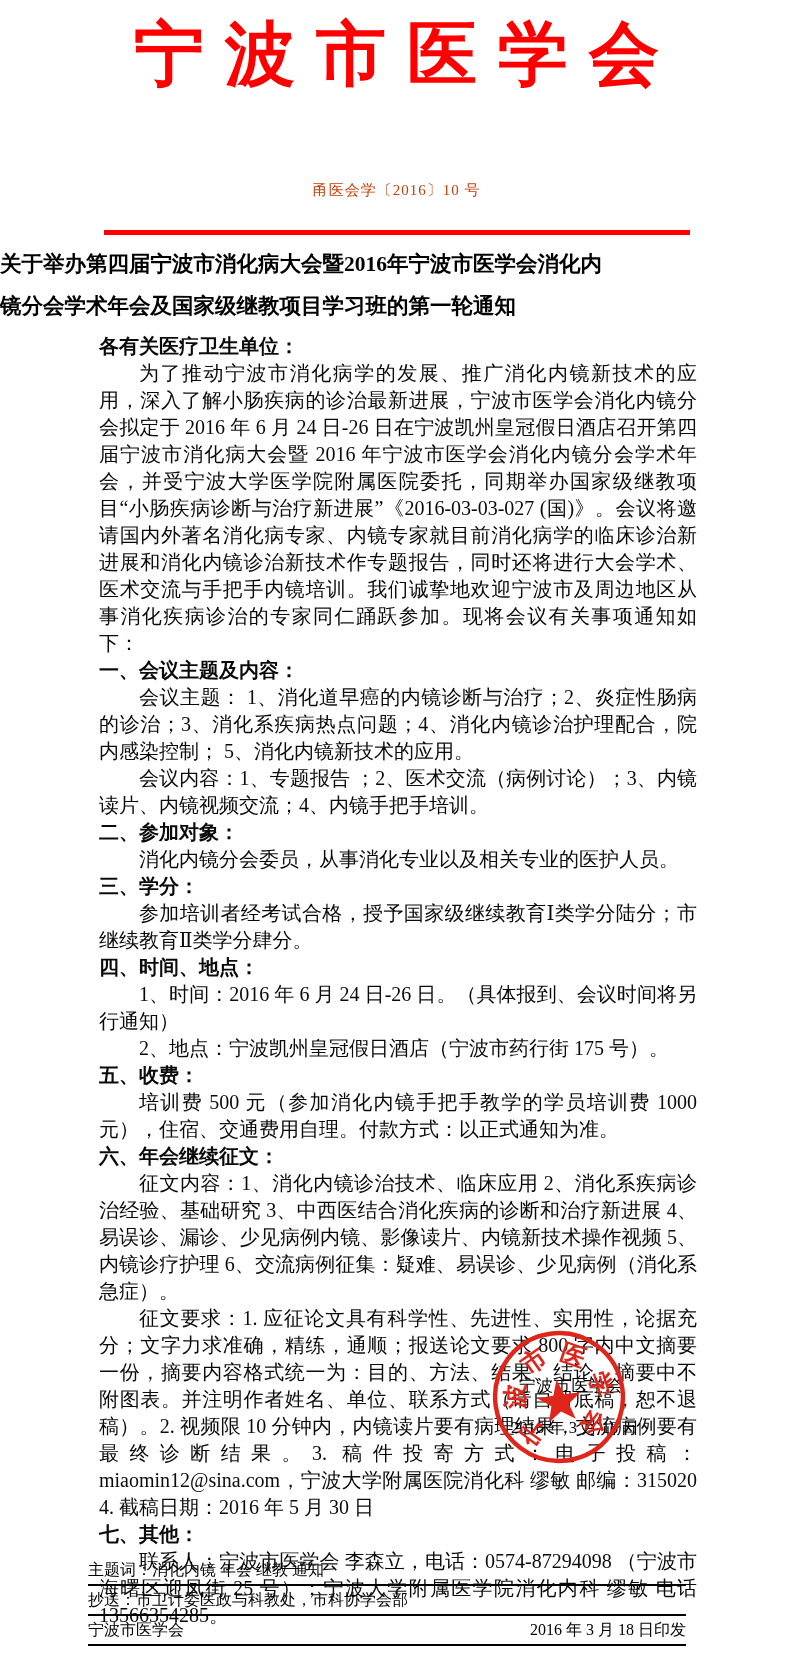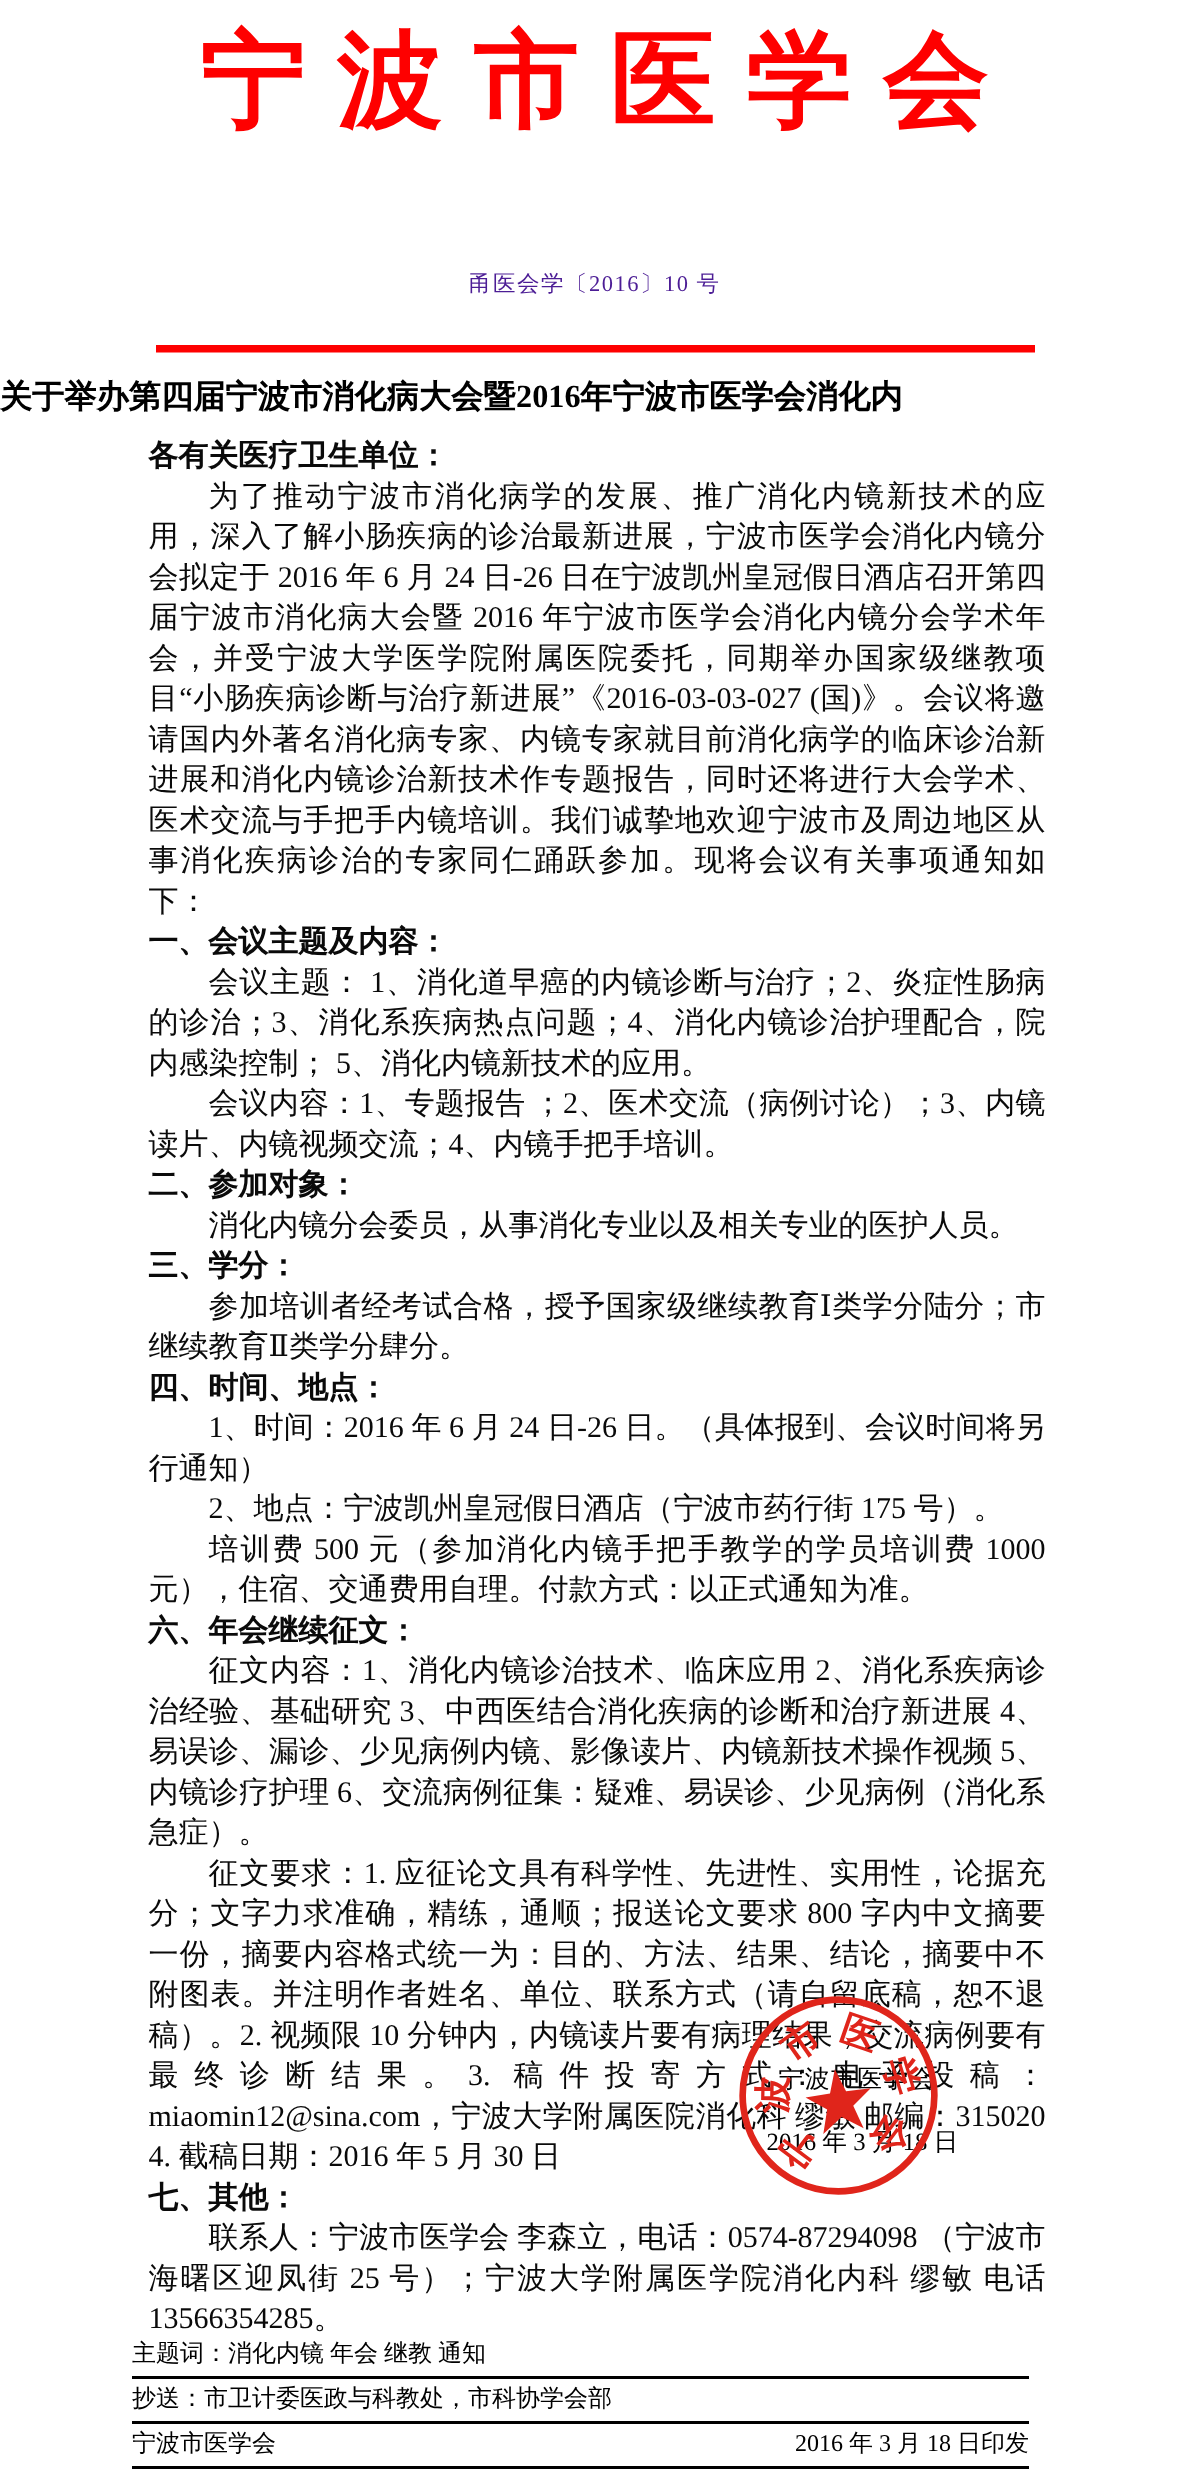--- a/index.html
+++ b/index.html
@@ -6,21 +6,21 @@
   .page{
     position:relative;width:793px;height:1654px;margin:0 auto;background:#ffffff;
     font-family:"Liberation Serif","DejaVu Serif",serif;color:#111;overflow:hidden;
   }
   .org-title{
     margin-top:12px;text-align:center;color:#fe0000;font-weight:bold;
     font-size:70px;line-height:86px;letter-spacing:0.30em;text-indent:0.30em;
     font-family:"Liberation Serif","DejaVu Serif",serif;white-space:nowrap;
   }
   .doc-number{
-    margin-top:82px;text-align:center;font-size:15px;line-height:20px;color:#4c1d95;
+    margin-top:82px;text-align:center;font-size:15px;line-height:20px;color:#c2410c;
     letter-spacing:1px;
   }
   .red-rule{
     margin:30px auto 0 auto;width:586px;height:5px;background:#fe0000;
   }
   .doc-title{
     margin-top:8px;font-size:21.5px;font-weight:bold;
     line-height:42px;color:#000;
   }
   .body-text{
@@ -62,35 +62,37 @@
 <div class="page">
 
   <div class="org-title">宁波市医学会</div>
 
   <div class="doc-number">甬医会学〔2016〕10 号</div>
 
   <div class="red-rule"></div>
 
   <div class="doc-title">
     <div>关于举办第四届宁波市消化病大会暨2016年宁波市医学会消化内</div>
+    <div>镜分会学术年会及国家级继教项目学习班的第一轮通知</div>
   </div>
 
   <div class="body-text">
     <p class="salutation">各有关医疗卫生单位：</p>
     <p class="para">为了推动宁波市消化病学的发展、推广消化内镜新技术的应用，深入了解小肠疾病的诊治最新进展，宁波市医学会消化内镜分会拟定于 2016 年 6 月 24 日-26 日在宁波凯州皇冠假日酒店召开第四届宁波市消化病大会暨 2016 年宁波市医学会消化内镜分会学术年会，并受宁波大学医学院附属医院委托，同期举办国家级继教项目“小肠疾病诊断与治疗新进展”《2016-03-03-027 (国)》。会议将邀请国内外著名消化病专家、内镜专家就目前消化病学的临床诊治新进展和消化内镜诊治新技术作专题报告，同时还将进行大会学术、医术交流与手把手内镜培训。我们诚挚地欢迎宁波市及周边地区从事消化疾病诊治的专家同仁踊跃参加。现将会议有关事项通知如下：</p>
     <p class="sec-heading">一、会议主题及内容：</p>
     <p class="para">会议主题： 1、消化道早癌的内镜诊断与治疗；2、炎症性肠病的诊治；3、消化系疾病热点问题；4、消化内镜诊治护理配合，院内感染控制； 5、消化内镜新技术的应用。</p>
     <p class="para">会议内容：1、专题报告 ；2、医术交流（病例讨论）；3、内镜读片、内镜视频交流；4、内镜手把手培训。</p>
     <p class="sec-heading">二、参加对象：</p>
     <p class="para">消化内镜分会委员，从事消化专业以及相关专业的医护人员。</p>
     <p class="sec-heading">三、学分：</p>
     <p class="para">参加培训者经考试合格，授予国家级继续教育Ⅰ类学分陆分；市继续教育Ⅱ类学分肆分。</p>
     <p class="sec-heading">四、时间、地点：</p>
     <p class="para">1、时间：2016 年 6 月 24 日-26 日。（具体报到、会议时间将另行通知）</p>
     <p class="para">2、地点：宁波凯州皇冠假日酒店（宁波市药行街 175 号）。</p>
+    <p class="sec-heading">五、收费：</p>
     <p class="para">培训费 500 元（参加消化内镜手把手教学的学员培训费 1000 元），住宿、交通费用自理。付款方式：以正式通知为准。</p>
     <p class="sec-heading">六、年会继续征文：</p>
     <p class="para">征文内容：1、消化内镜诊治技术、临床应用 2、消化系疾病诊治经验、基础研究 3、中西医结合消化疾病的诊断和治疗新进展 4、易误诊、漏诊、少见病例内镜、影像读片、内镜新技术操作视频 5、内镜诊疗护理 6、交流病例征集：疑难、易误诊、少见病例（消化系急症）。</p>
     <p class="para">征文要求：1. 应征论文具有科学性、先进性、实用性，论据充分；文字力求准确，精练，通顺；报送论文要求 800 字内中文摘要一份，摘要内容格式统一为：目的、方法、结果、结论，摘要中不附图表。并注明作者姓名、单位、联系方式（请自留底稿，恕不退稿）。2. 视频限 10 分钟内，内镜读片要有病理结果，交流病例要有最终诊断结果。3. 稿件投寄方式：电子投稿：miaomin12@sina.com，宁波大学附属医院消化科 缪敏 邮编：315020 4. 截稿日期：2016 年 5 月 30 日</p>
     <p class="sec-heading">七、其他：</p>
     <p class="para">联系人：宁波市医学会 李森立，电话：0574-87294098 （宁波市海曙区迎凤街 25 号）；宁波大学附属医学院消化内科 缪敏 电话 13566354285。</p>
   </div>
 
   <div class="sig-org">宁波市医学会</div>
   <div class="sig-date">2016 年 3 月 18 日</div>

